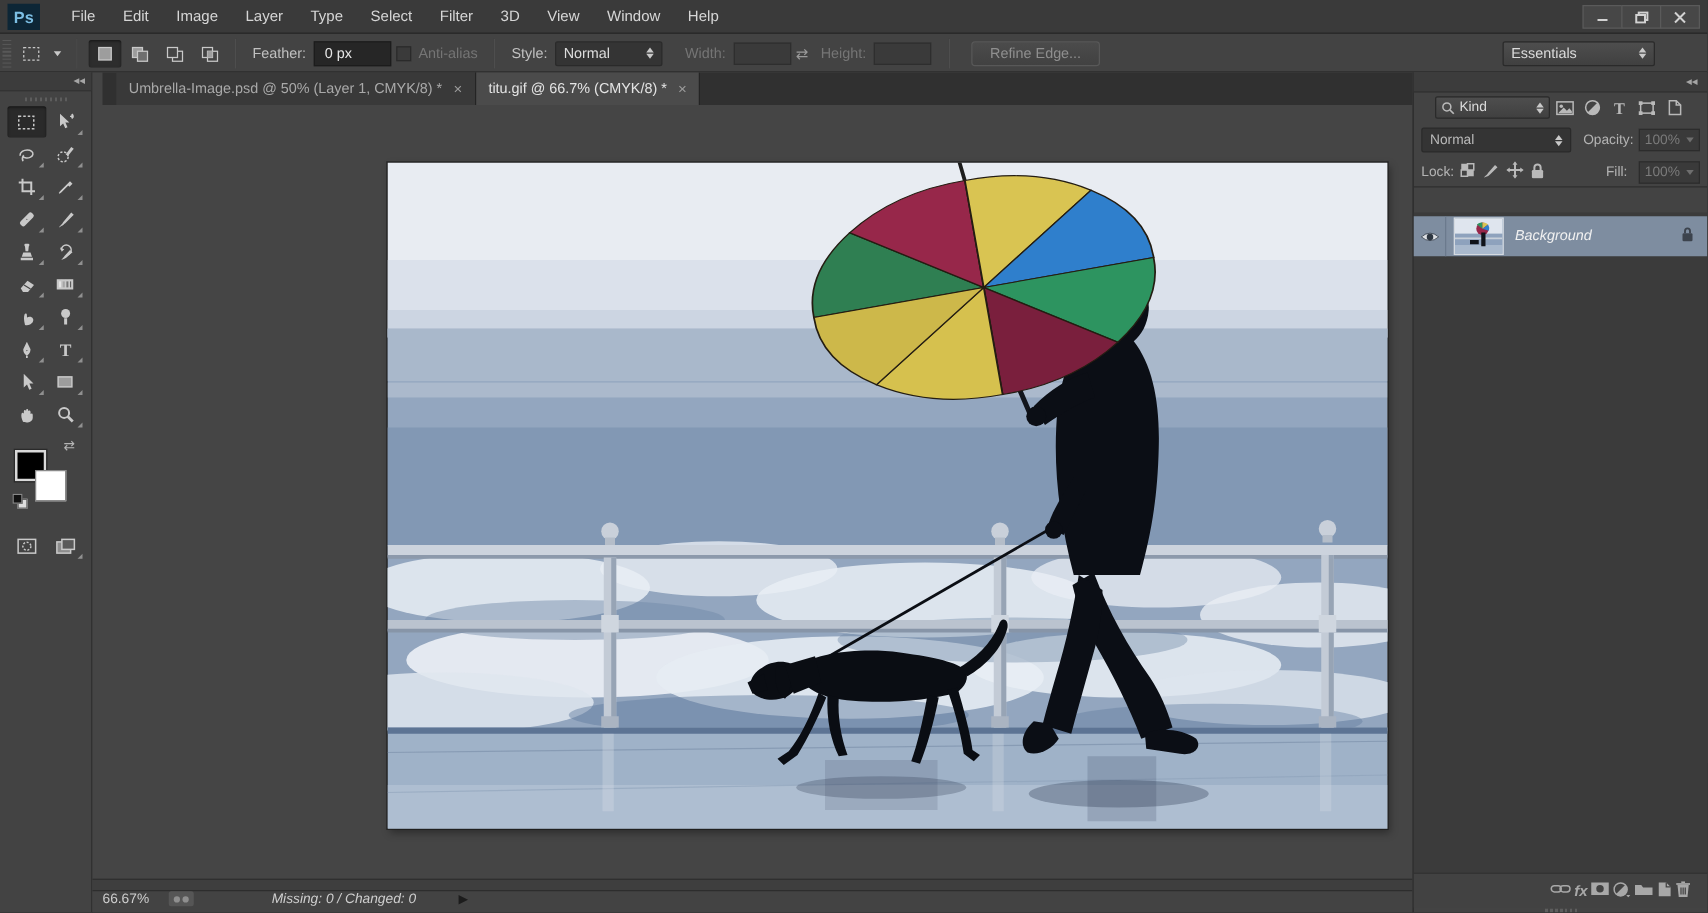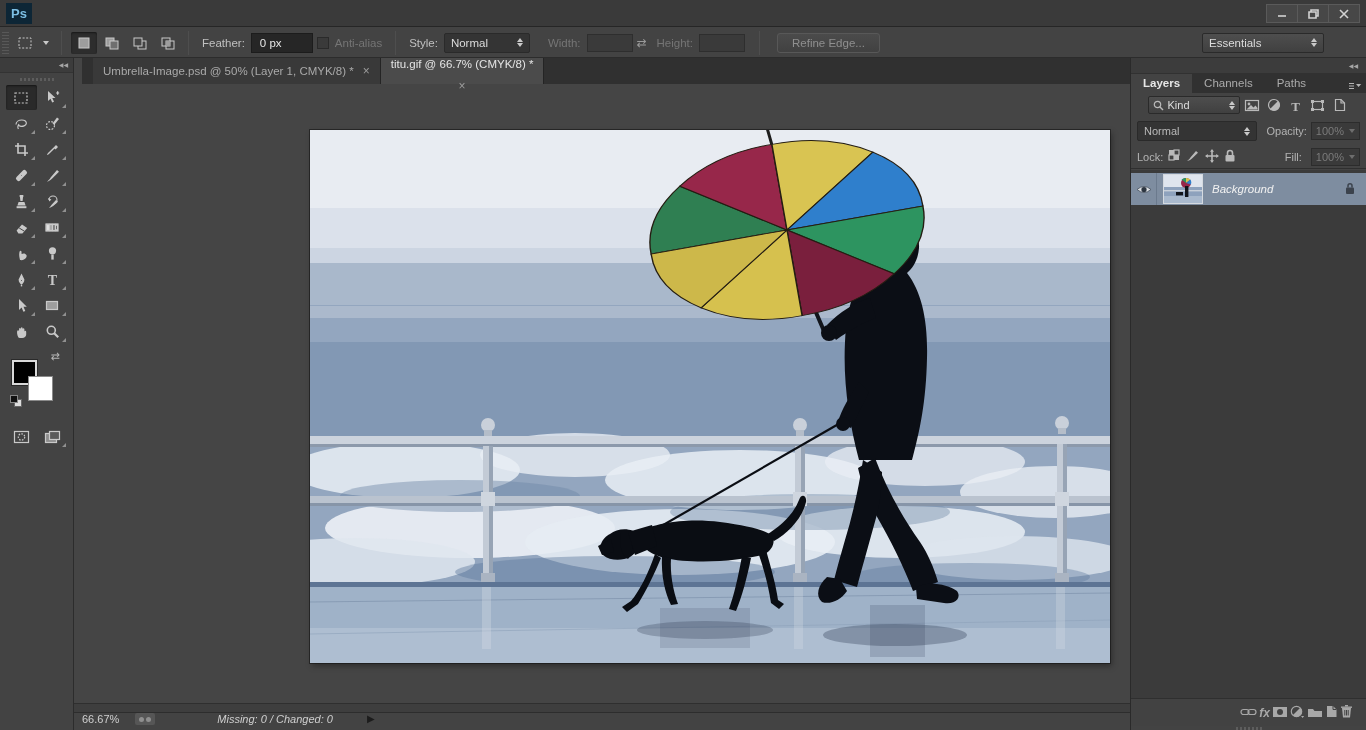--- a/index.html
+++ b/index.html
@@ -79,21 +79,21 @@
   .sw-mini .a { position:absolute; left:0; top:0; width:8px; height:8px; background:#111; border:1px solid #888; }
   .sw-mini .b { position:absolute; left:4px; top:4px; width:8px; height:8px; background:#ddd; border:1px solid #666; }
   .bottom-tools { margin-top:26px; display:grid; grid-template-columns:31px 31px; justify-content:center; }
 
   
   .docarea { position:absolute; left:74px; top:58px; right:236px; bottom:0; background:#454545; }
   .tabbar { position:absolute; left:8px; top:0; right:0; height:26px; background:#303030;
             display:flex; padding-left:11px; }
   .doc-tab { display:flex; align-items:center; gap:9px; padding:0 10px; font-size:11.5px;
              background:#393939; color:#a9a9a9; border-right:1px solid #242424; }
-  .doc-tab.active { background:#4b4b4b; color:#e4e4e4;flex-direction:column; }
+  .doc-tab.active { background:#4b4b4b; color:#e4e4e4; }
   .tab-close { font-size:12px; color:#9c9c9c; }
   .canvas-wrap { position:absolute; left:236px; top:72px; width:800px; height:533px;
                  box-shadow:0 0 0 1px rgba(20,20,20,.6), 2px 3px 6px rgba(0,0,0,.35); }
   .canvas-wrap svg { display:block; }
   .hscroll { position:absolute; left:0; right:0; bottom:18px; height:9px; background:#3e3e3e;
              border-top:1px solid #2f2f2f; }
   .statusbar { position:absolute; left:0; right:0; bottom:0; height:18px; background:#434343;
                border-top:1px solid #2d2d2d; display:flex; align-items:flex-start; font-size:11px; color:#cfcfcf; }
   .zoom-field { margin-left:8px; }
   .drive-icon { margin-left:16px; width:20px; height:12px; background:#565656; border-radius:2px;
@@ -143,20 +143,33 @@
       background:repeating-linear-gradient(to right,#5d5d5d 0 2px,transparent 2px 4px); }
   .fx-text { font-size:12px; font-style:italic; color:#a8a8a8; font-weight:bold; }
 </style>
 </head>
 <body>
 
 <div class="app">
 
   <div class="titlebar">
     <div class="ps-logo">Ps</div>
+    <div class="menus" id="menubar">
+        <span class="menu-item">File</span>
+        <span class="menu-item">Edit</span>
+        <span class="menu-item">Image</span>
+        <span class="menu-item">Layer</span>
+        <span class="menu-item">Type</span>
+        <span class="menu-item">Select</span>
+        <span class="menu-item">Filter</span>
+        <span class="menu-item">3D</span>
+        <span class="menu-item">View</span>
+        <span class="menu-item">Window</span>
+        <span class="menu-item">Help</span>
+      </div>
     <div class="win-btns">
       <div class="win-btn">
         <svg width="10" height="9">
             <path d="M1,7 H9"></path>
           </svg>
       </div>
       <div class="win-btn">
         <svg width="11" height="10">
             <path d="M3,3 V1 H10 V7 H8 M1,3 H8 V9 H1 Z"></path>
           </svg>
@@ -523,31 +536,20 @@
           <i></i>
           <i></i>
         </span>
       <span class="doc-info">Missing: 0 / Changed: 0</span>
       <span class="status-play">▶</span>
     </div>
   </div>
 
   <div class="dock">
     <div class="dock-head">◀◀</div>
-    <div class="panel-tabs" id="paneltabs">
-      <span class="panel-tab active">Layers</span>
-        <span class="panel-tab">Channels</span>
-        <span class="panel-tab">Paths</span>
-        <span class="panel-menu">
-        <svg width="14" height="11">
-            <path d="M1,5.5 h5 M1,8 h5 M1,10.5 h5" stroke="#b5b5b5" stroke-width="1"></path>
-            <path d="M8,6 l2.6,3 l2.6,-3 Z" fill="#b5b5b5"></path>
-          </svg>
-      </span>
-    </div>
 
     <div class="filter-row">
       <div class="dropdown kind-dd">
         <span style="display:flex;align-items:center">
           <svg class="mag" width="11" height="11">
               <circle cx="4.5" cy="4.5" r="3.2" stroke="#b9b9b9" fill="none" stroke-width="1.2"></circle>
               <path d="M7,7 L10,10" stroke="#b9b9b9" stroke-width="1.4"></path>
             </svg>
           <span>Kind</span>
         </span>

